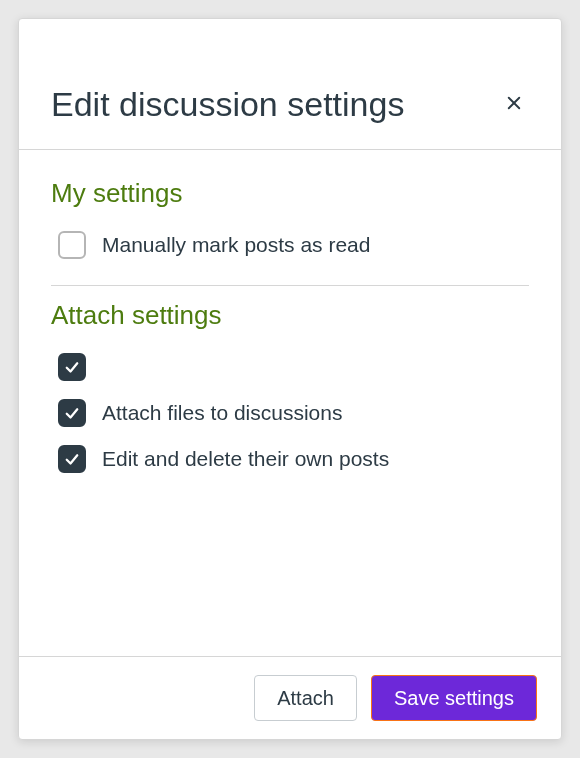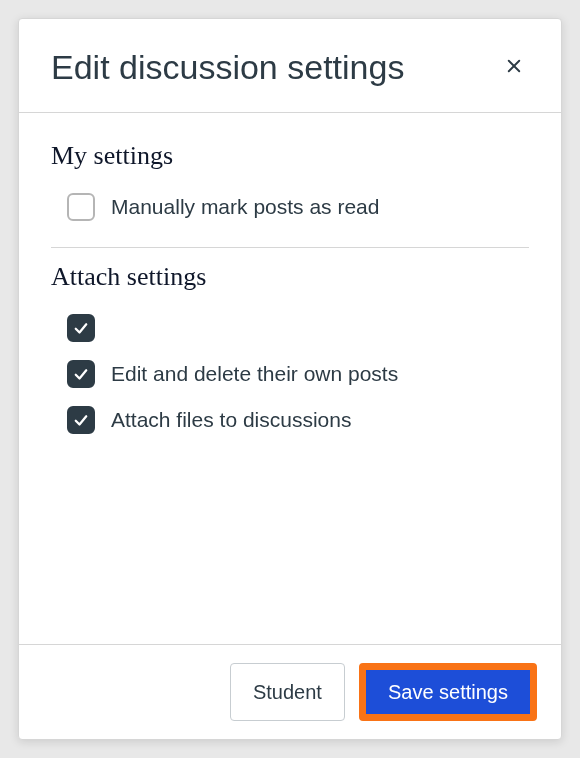--- a/index.html
+++ b/index.html
@@ -23,20 +23,21 @@
       box-shadow: 0 2px 10px rgba(0,0,0,0.12);
       display: flex;
       flex-direction: column;
     }
     .modal-header {
       padding: 28px 32px 24px 32px;
       border-bottom: 1px solid #d6d6d6;
       display: flex;
       align-items: center;
       justify-content: space-between;
+      margin-top: 37px;
     }
     .modal-title {
       font-size: 34px;
       font-weight: 400;
       color: #2d3b45;
       line-height: 1.2;
     }
     .close-btn {
       background: none;
       border: none;
@@ -48,34 +49,33 @@
     }
     .close-btn svg { width: 18px; height: 18px; }
     .modal-body {
       flex: 1;
       padding: 14px 32px 20px 32px;
       overflow: auto;
     }
     .section-heading {
       font-size: 26px;
       font-weight: 400;
-      color: #0f172a;
+      color: #4d7c0f;
       margin: 14px 0 22px 0;
-      font-family: Liberation Serif, serif;
     }
     .divider {
       height: 1px;
       background: #d6d6d6;
       margin: 26px 0 10px 0;
     }
     .checkbox-row {
       display: flex;
       align-items: center;
       gap: 16px;
-      margin: 18px 16px;
+      margin: 18px 7px;
       cursor: pointer;
     }
     .checkbox {
       width: 28px;
       height: 28px;
       border: 2px solid #b5b5b5;
       border-radius: 6px;
       display: flex;
       align-items: center;
       justify-content: center;
@@ -111,22 +111,22 @@
       cursor: pointer;
       font-family: inherit;
       line-height: 1;
     }
     .btn-secondary {
       background: #fff;
       border: 1px solid #c7cdd1;
       color: #2d3b45;
     }
     .btn-primary {
-      background: #1d4ed8;
-      border: 7px solid #f97316;
+      background: #6d28d9;
+      border: 1px solid #f97316;
       color: #fff;
     }
   </style>
 </head>
 <body>
 
 <div class="modal">
 
   <div class="modal-header">
     <h1 class="modal-title">Edit discussion settings</h1>
@@ -162,32 +162,32 @@
         </svg>
       </span>
     </label>
 
     <label class="checkbox-row">
       <span class="checkbox checked">
         <svg viewBox="0 0 24 24" fill="none" stroke="#fff" stroke-width="3" stroke-linecap="round" stroke-linejoin="round">
           <polyline points="5 13 10 18 19 7"></polyline>
         </svg>
       </span>
-      <span class="checkbox-label">Edit and delete their own posts</span>
+      <span class="checkbox-label">Attach files to discussions</span>
     </label>
 
     <label class="checkbox-row">
       <span class="checkbox checked">
         <svg viewBox="0 0 24 24" fill="none" stroke="#fff" stroke-width="3" stroke-linecap="round" stroke-linejoin="round">
           <polyline points="5 13 10 18 19 7"></polyline>
         </svg>
       </span>
-      <span class="checkbox-label">Attach files to discussions</span>
+      <span class="checkbox-label">Edit and delete their own posts</span>
     </label>
 
   </div>
 
   <div class="modal-footer">
-    <button class="btn btn-secondary">Student</button>
+    <button class="btn btn-secondary">Attach</button>
     <button class="btn btn-primary">Save settings</button>
   </div>
 
 </div>
 
 </body></html>

